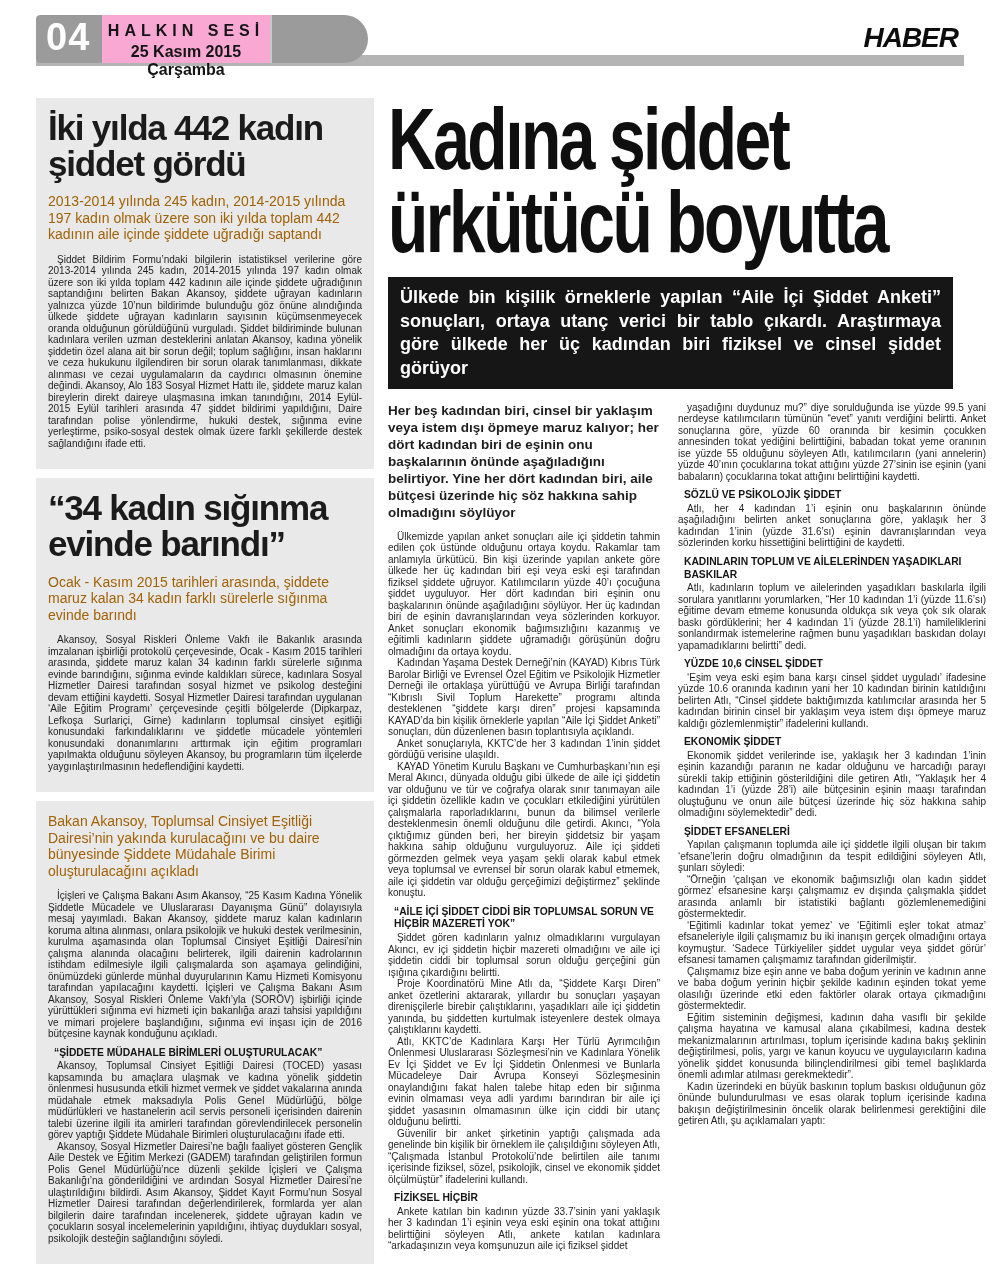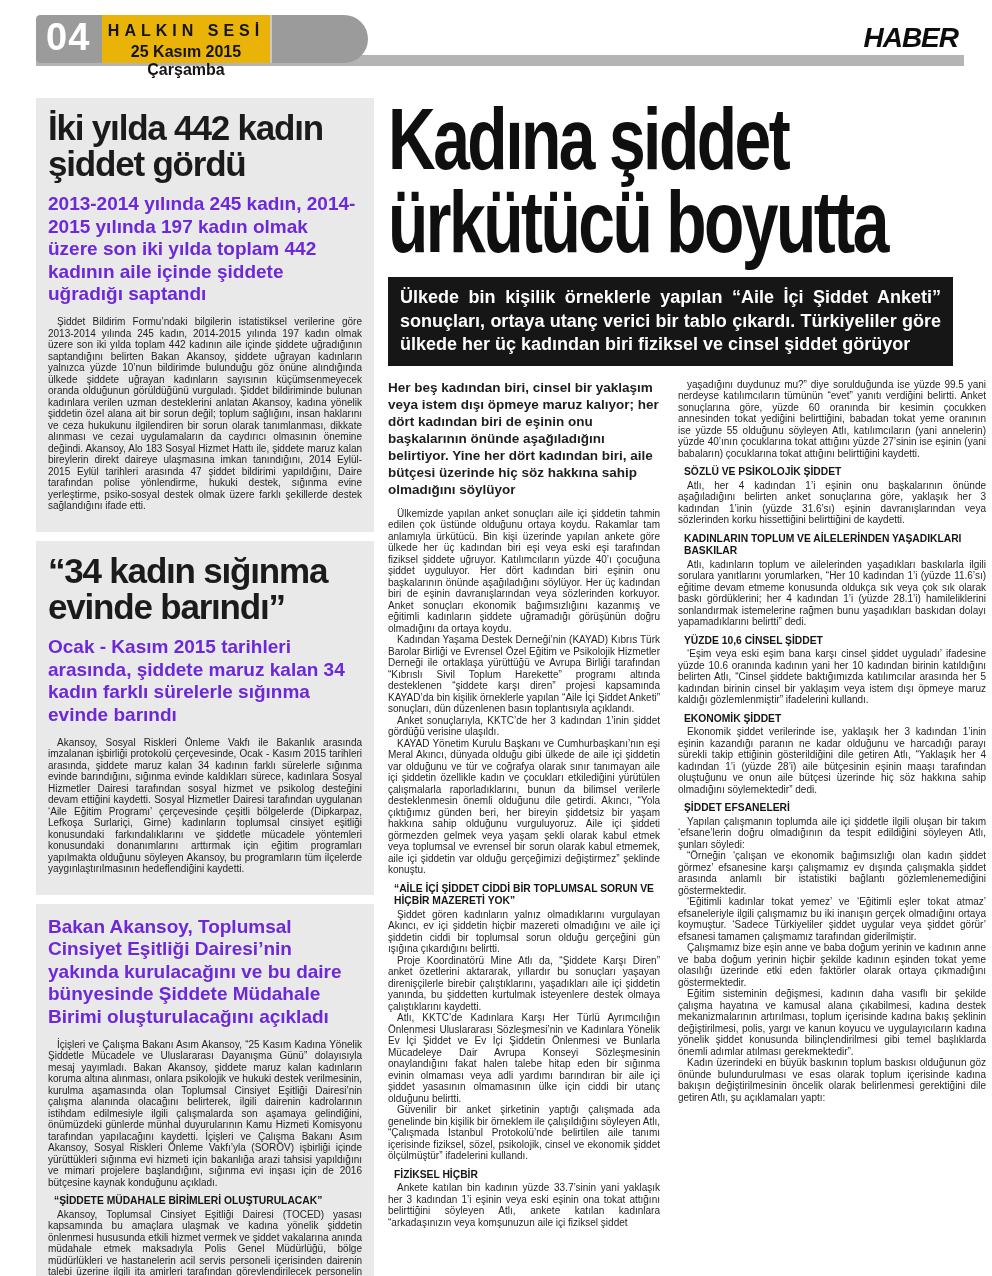--- a/index.html
+++ b/index.html
@@ -9,34 +9,34 @@
     font-family:"Liberation Sans", sans-serif; color:#1f1f1f;
   }
   
   .header { position:relative; height:80px; }
   .hdr-bar { position:absolute; left:36px; right:28px; top:55px; height:11px; background:#b4b4b4; }
   .hdr-pill { position:absolute; left:36px; top:15px; width:332px; height:48px;
               background:#9b9b9b; border-radius:8px 46px 46px 8px; }
   .page-num { position:absolute; left:46px; top:16px; font-size:38px; font-weight:bold;
               color:#ffffff; letter-spacing:1px; }
   .masthead-box { position:absolute; left:102px; top:15px; width:170px; height:48px;
-              background:#eab308; border-right:2px solid #c9c9c9; text-align:center; padding-top:7px; }
+              background:#f9a8d4; border-right:2px solid #c9c9c9; text-align:center; padding-top:7px; }
   .masthead-name { font-size:16px; font-weight:bold; letter-spacing:5px; color:#141414; }
   .masthead-date { font-size:16px; font-weight:bold; margin-top:3px; color:#141414; }
   .section-label { position:absolute; right:34px; top:22px; font-size:28px; font-weight:bold;
               font-style:italic; letter-spacing:-1px; color:#0d0d0d; }
   
   .content { display:flex; gap:14px; padding:18px 6px 0 36px; }
   .sidebar { width:338px; flex:none; }
   .main { flex:1; min-width:0; }
   
   .panel { background:#e9e9e9; padding:12px 12px 20px; margin-bottom:9px; }
   .art-headline { font-size:35px; line-height:1.02; font-weight:bold; letter-spacing:-1.2px;
               color:#1b1b1b; margin:0 0 12px; }
-  .art-deck { font-size:19px; line-height:1.18; font-weight:bold; color:#6d28d9; margin-bottom:11px; }
+  .art-deck { font-size:14px; line-height:1.18; font-weight:normal; color:#a16207; margin-bottom:11px; }
   .para { font-size:10px; line-height:1.15; text-align:justify; text-indent:9px; color:#1f1f1f; }
   .colhead { font-size:10.3px; font-weight:bold; margin-top:7px; margin-bottom:1px;
               padding-left:6px; line-height:1.22; color:#151515; }
   
   .main-headline { font-weight:bold; font-size:66px; line-height:0.95; letter-spacing:-2.5px;
               color:#0f0f0f; width:600px; transform:scaleY(1.32); transform-origin:left top; }
   .lede-box { margin-top:54px; background:#161616; color:#ffffff; width:565px;
               padding:9px 12px; font-size:18px; font-weight:bold; line-height:1.3; text-align:justify; }
   .body-cols { display:flex; gap:18px; margin-top:13px; }
   .bcol1 { width:272px; flex:none; }
@@ -84,21 +84,21 @@
           <div class="colhead">“ŞİDDETE MÜDAHALE BİRİMLERİ OLUŞTURULACAK”</div>
           <div class="para">Akansoy, Toplumsal Cinsiyet Eşitliği Dairesi (TOCED) yasası kapsamında bu amaçlara ulaşmak ve kadına yönelik şiddetin önlenmesi hususunda etkili hizmet vermek ve şiddet vakalarına anında müdahale etmek maksadıyla Polis Genel Müdürlüğü, bölge müdürlükleri ve hastanelerin acil servis personeli içerisinden dairenin talebi üzerine ilgili ita amirleri tarafından görevlendirilecek personelin görev yaptığı Şiddete Müdahale Birimleri oluşturulacağını ifade etti.</div>
           <div class="para">Akansoy, Sosyal Hizmetler Dairesi’ne bağlı faaliyet gösteren Gençlik Aile Destek ve Eğitim Merkezi (GADEM) tarafından geliştirilen formun Polis Genel Müdürlüğü’nce düzenli şekilde İçişleri ve Çalışma Bakanlığı’na gönderildiğini ve ardından Sosyal Hizmetler Dairesi’ne ulaştırıldığını bildirdi. Asım Akansoy, Şiddet Kayıt Formu’nun Sosyal Hizmetler Dairesi tarafından değerlendirilerek, formlarda yer alan bilgilerin daire tarafından incelenerek, şiddete uğrayan kadın ve çocukların sosyal incelemelerinin yapıldığını, ihtiyaç duydukları sosyal, psikolojik desteğin sağlandığını söyledi.</div>
         </div>
     </div>
 
   </div>
 
   <div class="main">
     <div class="main-headline">Kadına şiddet ürkütücü boyutta</div>
-    <div class="lede-box">Ülkede bin kişilik örneklerle yapılan “Aile İçi Şiddet Anketi” sonuçları, ortaya utanç verici bir tablo çıkardı. Türkiyeliler göre ülkede her üç kadından biri fiziksel ve cinsel şiddet görüyor</div>
+    <div class="lede-box">Ülkede bin kişilik örneklerle yapılan “Aile İçi Şiddet Anketi” sonuçları, ortaya utanç verici bir tablo çıkardı. Araştırmaya göre ülkede her üç kadından biri fiziksel ve cinsel şiddet görüyor</div>
     <div class="body-cols">
       <div class="bcol1">
         <div class="intro-bold">Her beş kadından biri, cinsel bir yaklaşım veya istem dışı öpmeye maruz kalıyor; her dört kadından biri de eşinin onu başkalarının önünde aşağıladığını belirtiyor. Yine her dört kadından biri, aile bütçesi üzerinde hiç söz hakkına sahip olmadığını söylüyor</div>
         <div>
             <div class="para">Ülkemizde yapılan anket sonuçları aile içi şiddetin tahmin edilen çok üstünde olduğunu ortaya koydu. Rakamlar tam anlamıyla ürkütücü. Bin kişi üzerinde yapılan ankete göre ülkede her üç kadından biri eşi veya eski eşi tarafından fiziksel şiddete uğruyor. Katılımcıların yüzde 40’ı çocuğuna şiddet uyguluyor. Her dört kadından biri eşinin onu başkalarının önünde aşağıladığını söylüyor. Her üç kadından biri de eşinin davranışlarından veya sözlerinden korkuyor. Anket sonuçları ekonomik bağımsızlığını kazanmış ve eğitimli kadınların şiddete uğramadığı görüşünün doğru olmadığını da ortaya koydu.</div>
             <div class="para">Kadından Yaşama Destek Derneği’nin (KAYAD) Kıbrıs Türk Barolar Birliği ve Evrensel Özel Eğitim ve Psikolojik Hizmetler Derneği ile ortaklaşa yürüttüğü ve Avrupa Birliği tarafından “Kıbrıslı Sivil Toplum Harekette” programı altında desteklenen “şiddete karşı diren” projesi kapsamında KAYAD’da bin kişilik örneklerle yapılan “Aile İçi Şiddet Anketi” sonuçları, dün düzenlenen basın toplantısıyla açıklandı.</div>
             <div class="para">Anket sonuçlarıyla, KKTC’de her 3 kadından 1’inin şiddet gördüğü verisine ulaşıldı.</div>
             <div class="para">KAYAD Yönetim Kurulu Başkanı ve Cumhurbaşkanı’nın eşi Meral Akıncı, dünyada olduğu gibi ülkede de aile içi şiddetin var olduğunu ve tür ve coğrafya olarak sınır tanımayan aile içi şiddetin özellikle kadın ve çocukları etkilediğini yürütülen çalışmalarla raporladıklarını, bunun da bilimsel verilerle desteklenmesin önemli olduğunu dile getirdi. Akıncı, “Yola çıktığımız günden beri, her bireyin şiddetsiz bir yaşam hakkına sahip olduğunu vurguluyoruz. Aile içi şiddeti görmezden gelmek veya yaşam şekli olarak kabul etmek veya toplumsal ve evrensel bir sorun olarak kabul etmemek, aile içi şiddetin var olduğu gerçeğimizi değiştirmez” şeklinde konuştu.</div>
             <div class="colhead">“AİLE İÇİ ŞİDDET CİDDİ BİR TOPLUMSAL SORUN VE HİÇBİR MAZERETİ YOK”</div>
             <div class="para">Şiddet gören kadınların yalnız olmadıklarını vurgulayan Akıncı, ev içi şiddetin hiçbir mazereti olmadığını ve aile içi şiddetin ciddi bir toplumsal sorun olduğu gerçeğini gün ışığına çıkardığını belirtti.</div>

